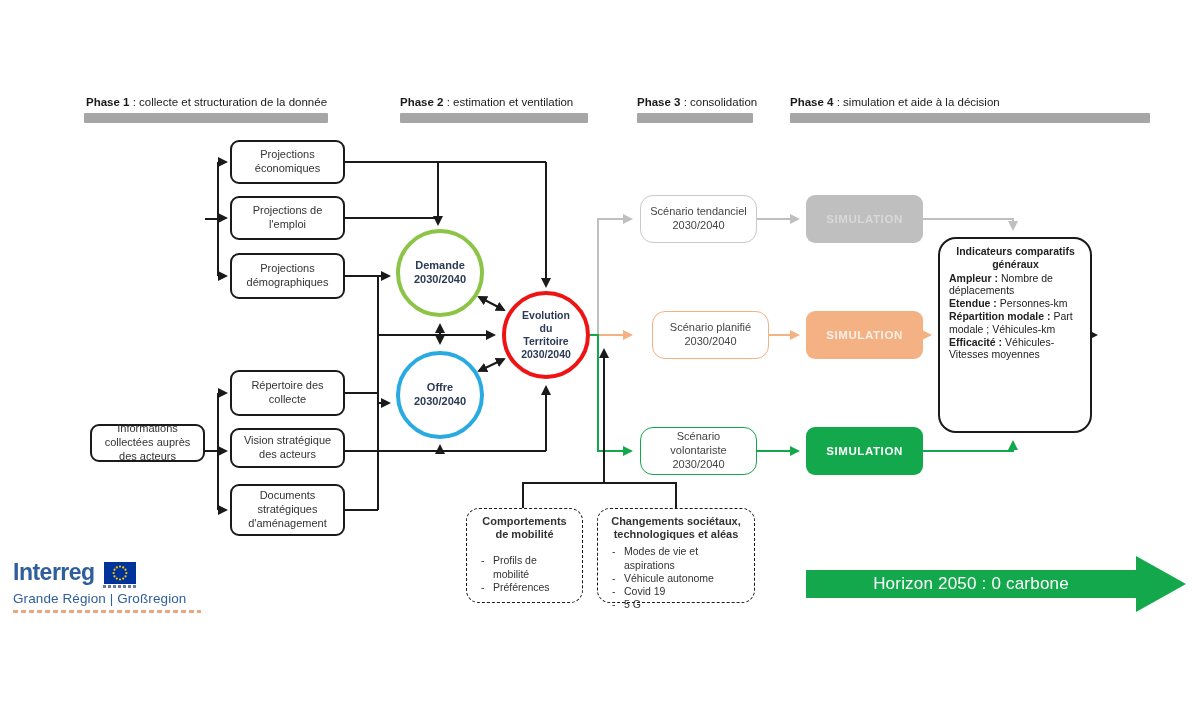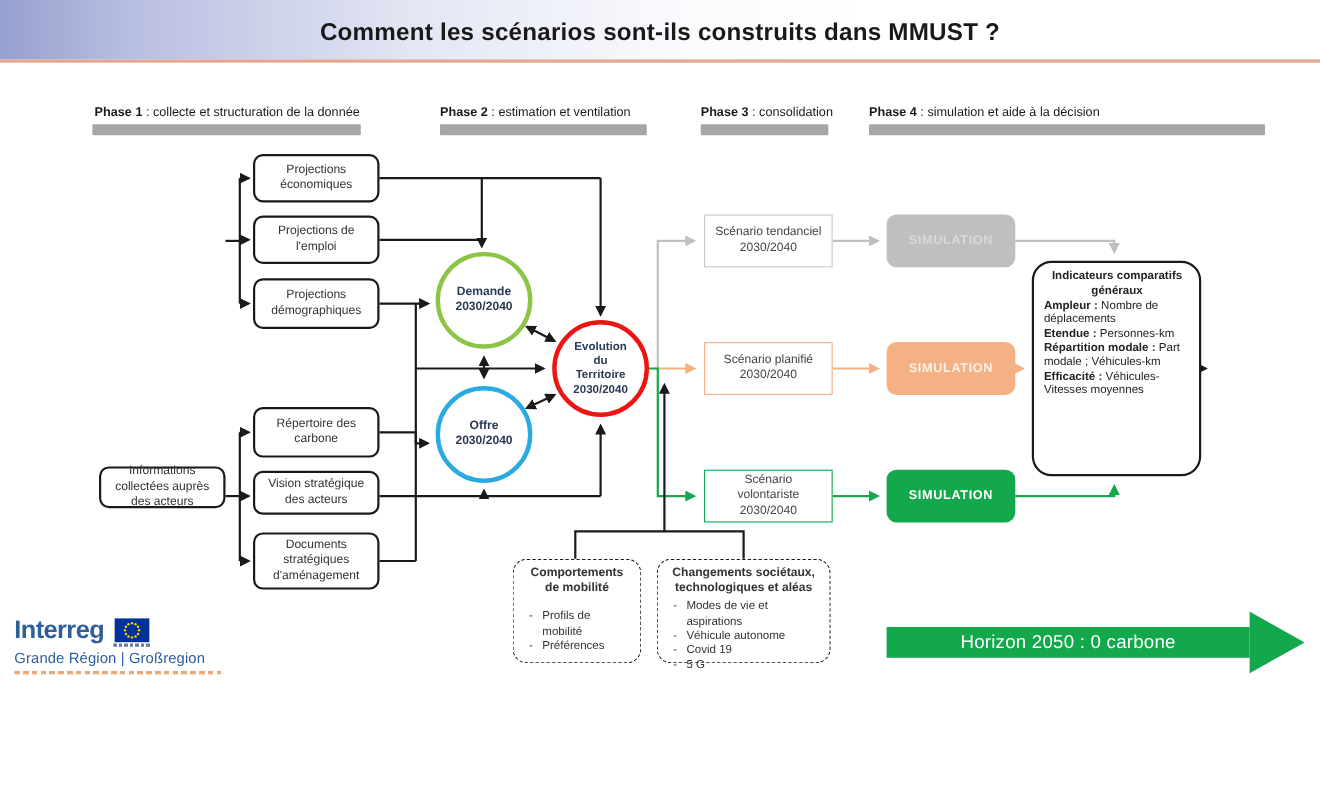--- a/index.html
+++ b/index.html
@@ -41,25 +41,25 @@
     font-size:11px; font-weight:bold; color:#2b3a55; text-align:center; line-height:1.25;
   }
   .circle span { display:block; }
   .circle-demande  { border:4px solid #8CC445; }
   .circle-offre    { border:4px solid #29ABE2; }
   .circle-evolution{ border:4px solid #EE1414; font-size:10.5px; }
 
   
   .scenario {
     position:absolute; left:640px; width:117px; height:48px; background:#fff;
-    border-radius:0; display:flex; align-items:center; justify-content:center;
+    border-radius:13px; display:flex; align-items:center; justify-content:center;
     text-align:center; font-size:11px; line-height:1.25; color:#444; padding:2px 8px;
   }
   .scenario-tendanciel   { border:1.7px solid #C9C9C9; }
-  .scenario-planifie     { border:1.7px solid #F4B183; }
+  .scenario-planifie     { border:1.7px solid #F4B183;margin-left:12px; }
   .scenario-volontariste { border:1.7px solid #12A84B; }
   .sim {
     position:absolute; left:806px; width:117px; height:48px; border-radius:9px;
     display:flex; align-items:center; justify-content:center;
     font-size:11.5px; font-weight:bold; letter-spacing:.6px;
   }
   .sim-gray   { background:#BFBFBF; color:#D8D8D8; }
   .sim-orange { background:#F4B183; color:rgba(255,255,255,.8); }
   .sim-green  { background:#12A84B; color:#fff; }
 
@@ -123,23 +123,20 @@
   }
 
   
   .wires { position:absolute; left:0; top:0; }
 </style>
 </head>
 <body>
 
 <div id="slide">
 
-  <div class="header">
-    <h1>Comment les scénarios sont-ils construits dans MMUST ?</h1>
-  </div>
 
   <div class="phase" style="left:86px">
     <b>Phase 1</b> <span>: collecte et structuration de la donnée</span>
   </div>
   <div class="phase" style="left:400px">
     <b>Phase 2</b> <span>: estimation et ventilation</span>
   </div>
   <div class="phase" style="left:637px">
     <b>Phase 3</b> <span>: consolidation</span>
   </div>
@@ -227,21 +224,21 @@
   <div class="box" style="left:230px;top:196px;width:115px;height:44px">
     <span>Projections de l'emploi</span>
   </div>
   <div class="box" style="left:230px;top:253px;width:115px;height:46px">
     <span>Projections démographiques</span>
   </div>
   <div class="box" style="left:90px;top:424px;width:115px;height:38px">
     <span>Informations collectées auprès des acteurs</span>
   </div>
   <div class="box" style="left:230px;top:370px;width:115px;height:46px">
-    <span>Répertoire des carbone</span>
+    <span>Répertoire des collecte</span>
   </div>
   <div class="box" style="left:230px;top:428px;width:115px;height:40px">
     <span>Vision stratégique des acteurs</span>
   </div>
   <div class="box" style="left:230px;top:484px;width:115px;height:52px">
     <span>Documents stratégiques d'aménagement</span>
   </div>
 
   <div class="circle circle-demande" style="left:396px;top:229px">
     <span>Demande</span>

